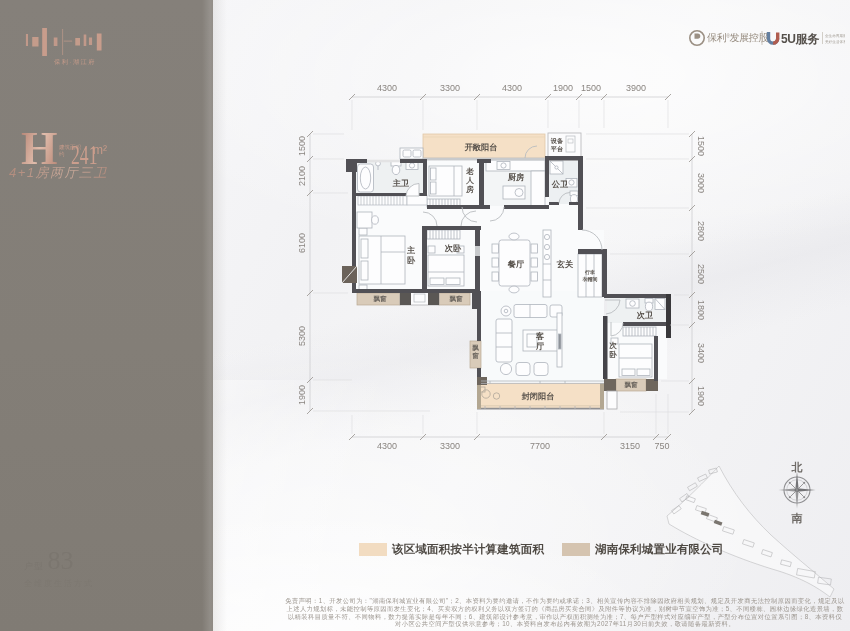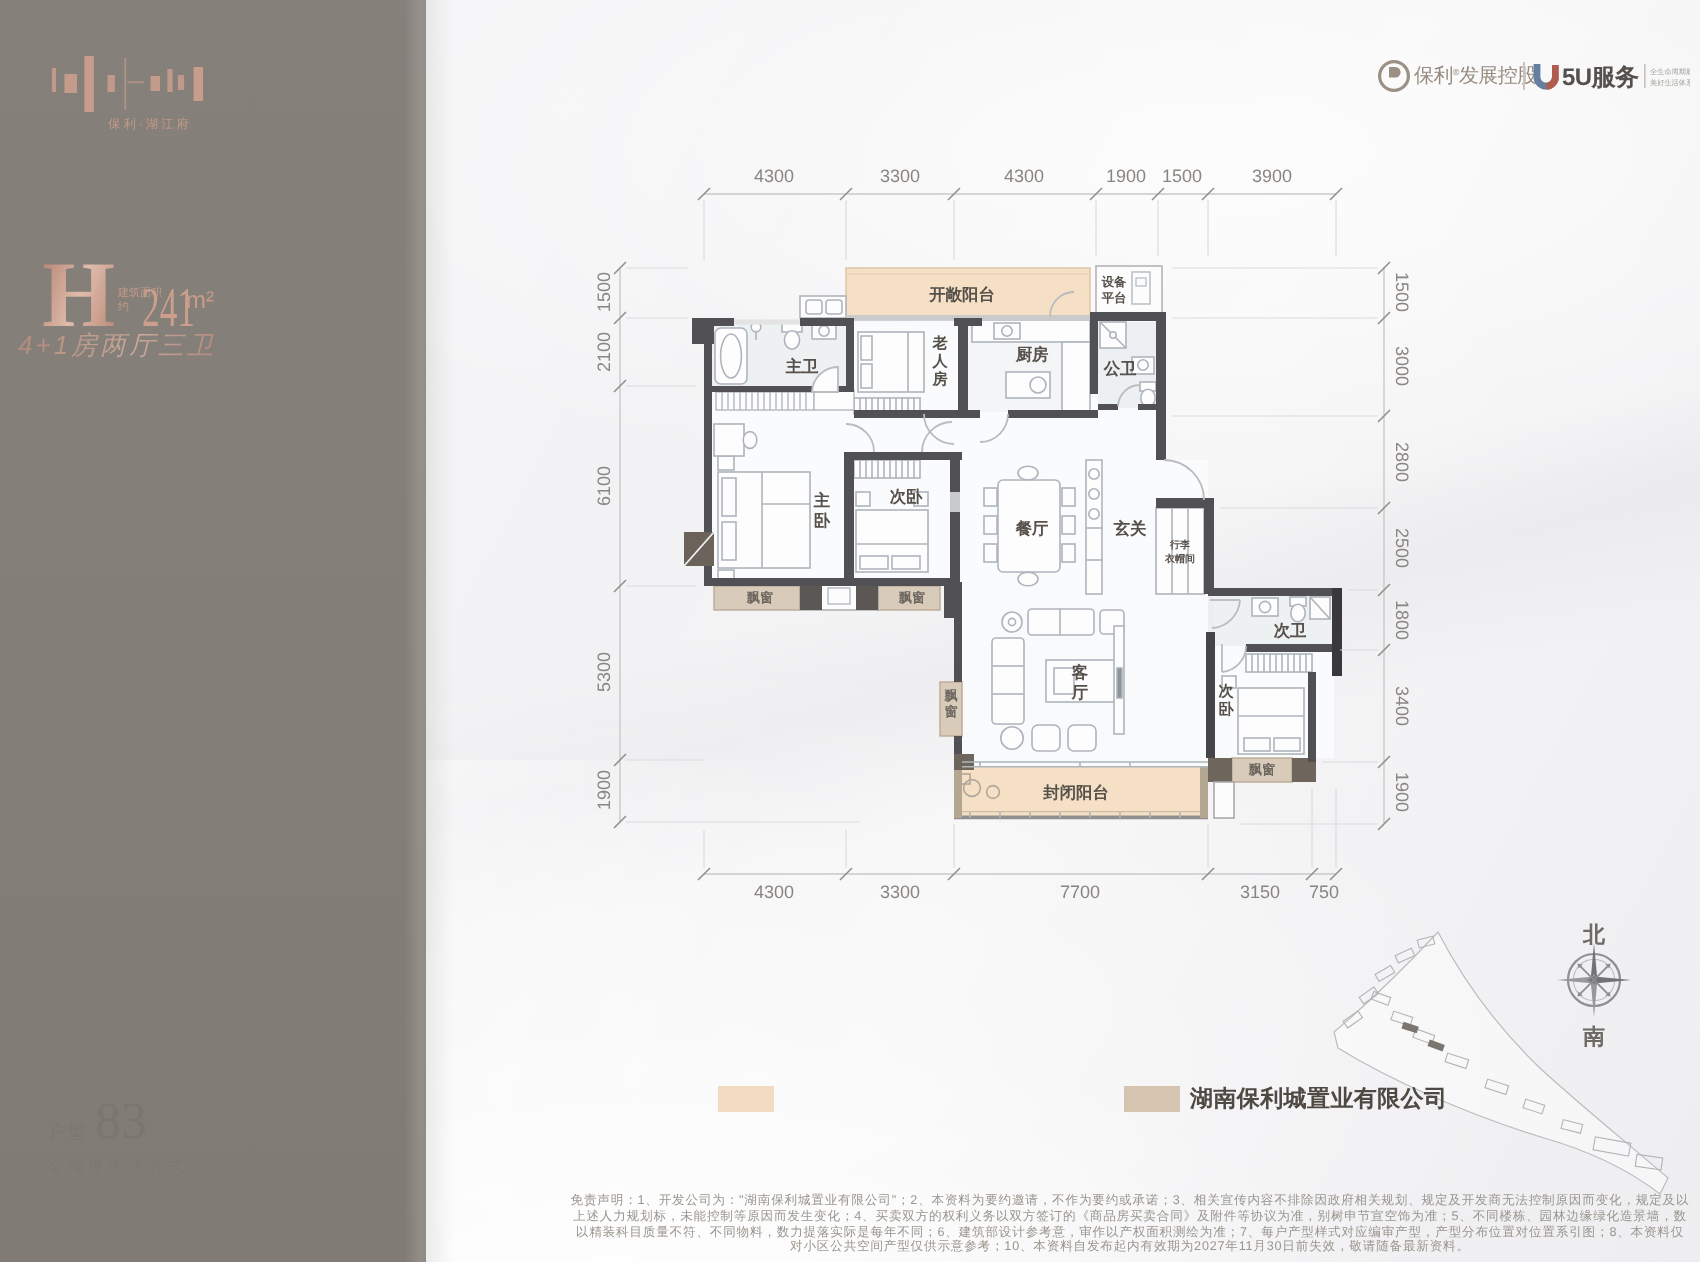--- a/index.html
+++ b/index.html
@@ -616,20 +616,21 @@
 </g>
 
 <g fill="#7a756f">
 <rect x="701" y="512" width="8" height="3.5" transform="rotate(18 705 514)"></rect>
 <rect x="714" y="521" width="8" height="3.5" transform="rotate(20 718 523)"></rect>
 </g>
 </svg>
 
 <div class="abs" style="left:359px;top:543px;width:28px;height:13px;background:#f2dcc1;"></div>
 
+<div class="abs" style="left:392px;top:542px;font-size:11.5px;letter-spacing:0.2px;color:#4e4943;font-weight:bold;">该区域面积按半计算建筑面积</div>
 
 <div class="abs" style="left:562px;top:543px;width:28px;height:13px;background:#d5c4b0;"></div>
 
 <div class="abs" style="left:595px;top:542px;font-size:11.5px;letter-spacing:0.2px;color:#4e4943;font-weight:bold;">湖南保利城置业有限公司</div>
 
 <div class="abs" style="left:285px;top:597px;width:560px;font-size:6.3px;letter-spacing:0.4px;line-height:7.8px;color:#9b958e;text-align:center;">
 免责声明：1、开发公司为："湖南保利城置业有限公司"；2、本资料为要约邀请，不作为要约或承诺；3、相关宣传内容不排除因政府相关规划、规定及开发商无法控制原因而变化，规定及以上述人力规划标，未能控制等原因而发生变化；4、买卖双方的权利义务以双方签订的《商品房买卖合同》及附件等协议为准，别树申节宣空饰为准；5、不同楼栋、园林边缘绿化造景墙，数以精装科目质量不符、不同物料，数力提落实际是每年不同；6、建筑部设计参考意，审作以产权面积测绘为准；7、每户产型样式对应编审产型，产型分布位置对位置系引图；8、本资料仅对小区公共空间产型仅供示意参考；10、本资料自发布起内有效期为2027年11月30日前失效，敬请随备最新资料。
 </div>
 </div>
 

